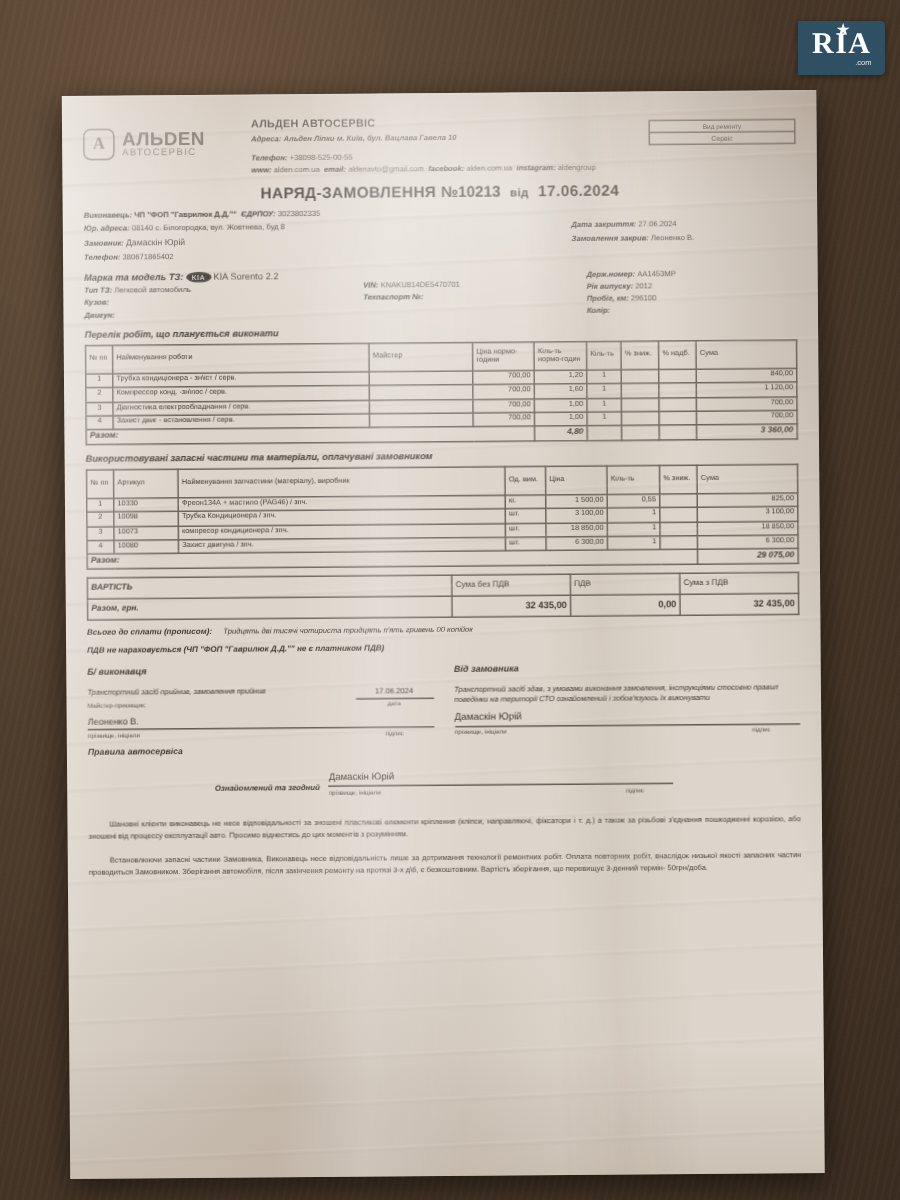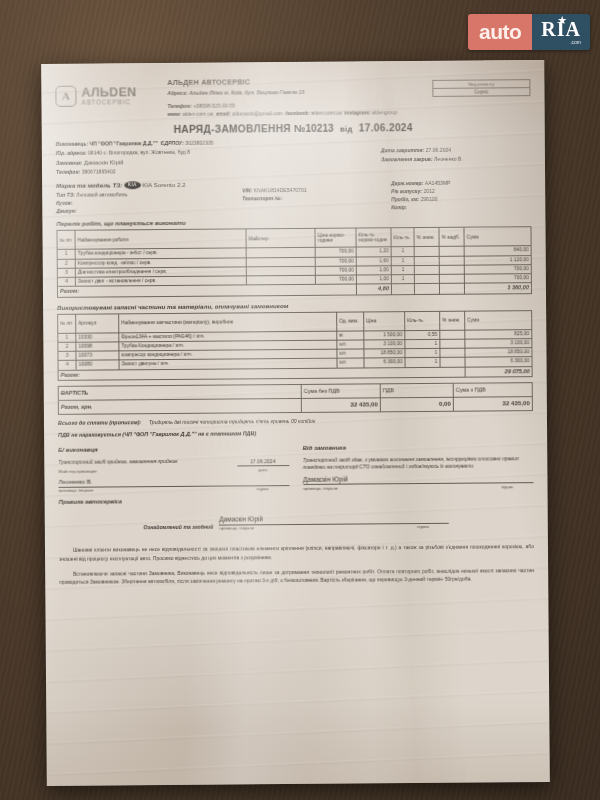--- a/index.html
+++ b/index.html
@@ -190,21 +190,20 @@
   
   .legal{margin-top:14px;font-size:5px;line-height:1.65;text-align:justify;color:#433d36;}
   .legal p{margin:0 0 7px;text-indent:14px;}
 </style>
 </head>
 <body>
 
 <div id="backdrop"></div>
 
 <div id="watermark">
-  <div class="w-auto">auto</div>
   <div class="w-ria">
     <span class="ria-star">★</span>
     <span class="ria-txt">RIA</span>
     <span class="ria-com">.com</span>
   </div>
 </div>
 
 <div id="sheet">
  <div id="doc">
 

